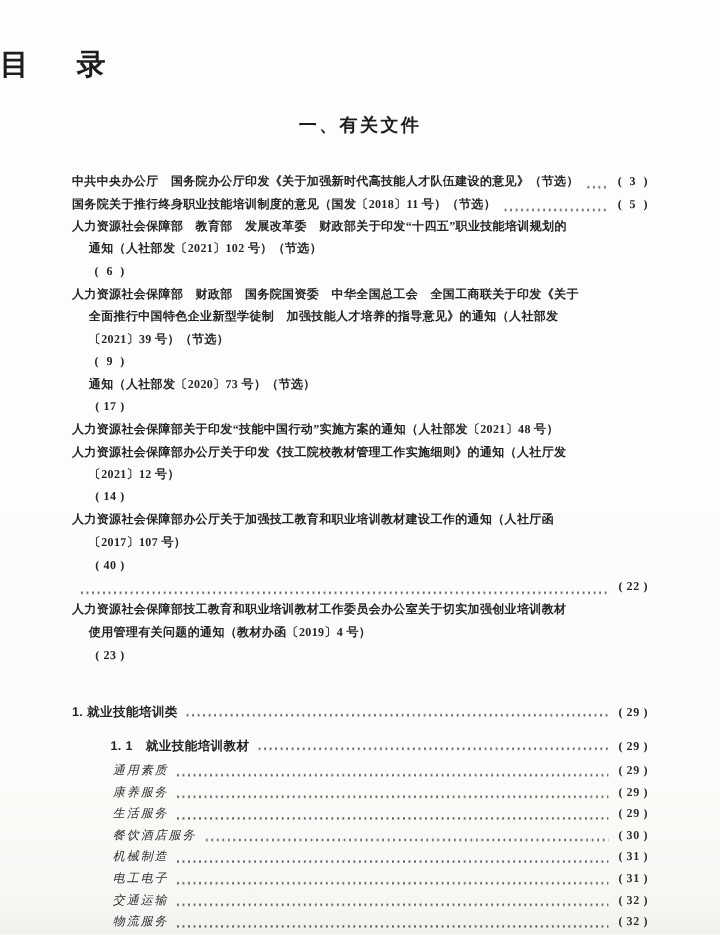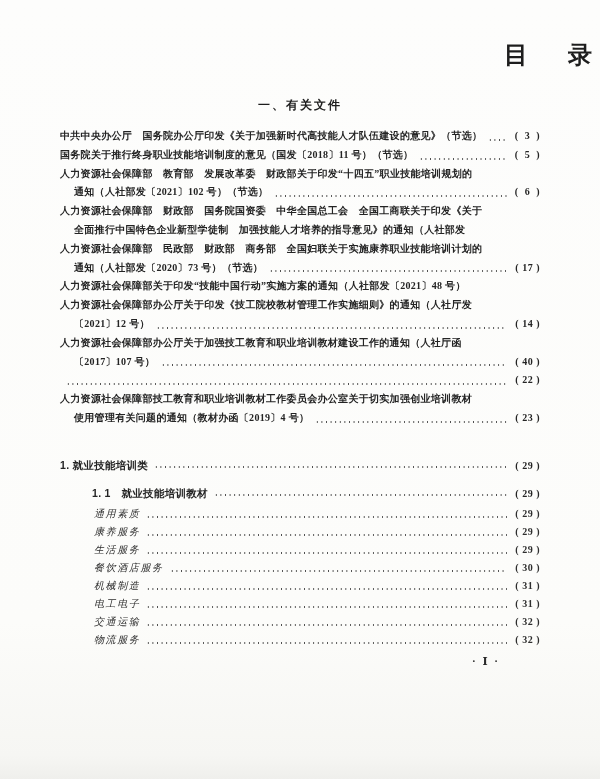--- a/index.html
+++ b/index.html
@@ -14,60 +14,61 @@
     width: 600px;
     height: 779px;
     box-sizing: border-box;
     background: linear-gradient(180deg, #fdfdfc 0%, #fcfcfa 80%, #f6f6f3 97%, #efefec 100%);
     color: #242424;
     font-family: "Liberation Serif", "DejaVu Serif", serif;
   }
   .title {
     margin: 0;
     padding-top: 40px;
-    text-align: right;
+    text-align: left;
     font-size: 24px;
     line-height: 30px;
     font-weight: 700;
     letter-spacing: 8px;
     color: #1d1d1d;
   }
   .sec-heading {
     margin: 26px 0 0 0;
     text-align: center;
     font-family: Liberation Serif, serif;
-    font-size: 12px;
+    font-size: 15px;
     line-height: 19px;
     font-weight: 700;
     letter-spacing: 2px;
     color: #1d1d1d;
   }
   .sec-heading.h2 {
     margin-top: 20px;
     line-height: 20px;
   }
   .toc {
     margin: 0 60px;
   }
   .toc.first {
-    margin-top: 12px;
+    margin-top: 28px;
   }
   .row {
     display: flex;
     align-items: baseline;
     line-height: 18.8px;
     font-size: 10px;
     font-weight: 700;
     letter-spacing: 0.3px;
   }
   .row .t {
     white-space: pre;
   }
   .row.cont {
     padding-left: 14px;
+    flex-direction: column;
   }
   .row.cat1 {
     margin-top: 30px;
     line-height: 15px;
     font-family: "Liberation Sans", "DejaVu Sans", sans-serif;
     font-size: 10.5px;
   }
   .row.cat2 {
     margin-top: 13px;
     line-height: 15px;
@@ -143,22 +144,24 @@
           <span class="t">通知（人社部发〔2021〕102 号）（节选）</span>
           <span class="leader"></span>
           <span class="pg">(  6  )</span>
         </div>
         <div class="row doc">
           <span class="t">人力资源社会保障部　财政部　国务院国资委　中华全国总工会　全国工商联关于印发《关于</span>
         </div>
         <div class="row doc cont">
           <span class="t">全面推行中国特色企业新型学徒制　加强技能人才培养的指导意见》的通知（人社部发</span>
         </div>
-        <div class="row doc">
-          <span class="t">人力资源社会保障部　民政部　财政部　商务部　全国妇联关于实施康养职业技能培训计划的</span>
+        <div class="row doc cont">
+          <span class="t">〔2021〕39 号）（节选）</span>
+          <span class="leader"></span>
+          <span class="pg">(  9  )</span>
         </div>
         <div class="row doc cont">
           <span class="t">通知（人社部发〔2020〕73 号）（节选）</span>
           <span class="leader"></span>
           <span class="pg">( 17 )</span>
         </div>
         <div class="row doc">
           <span class="t">人力资源社会保障部关于印发“技能中国行动”实施方案的通知（人社部发〔2021〕48 号）</span>
         </div>
         <div class="row doc">

